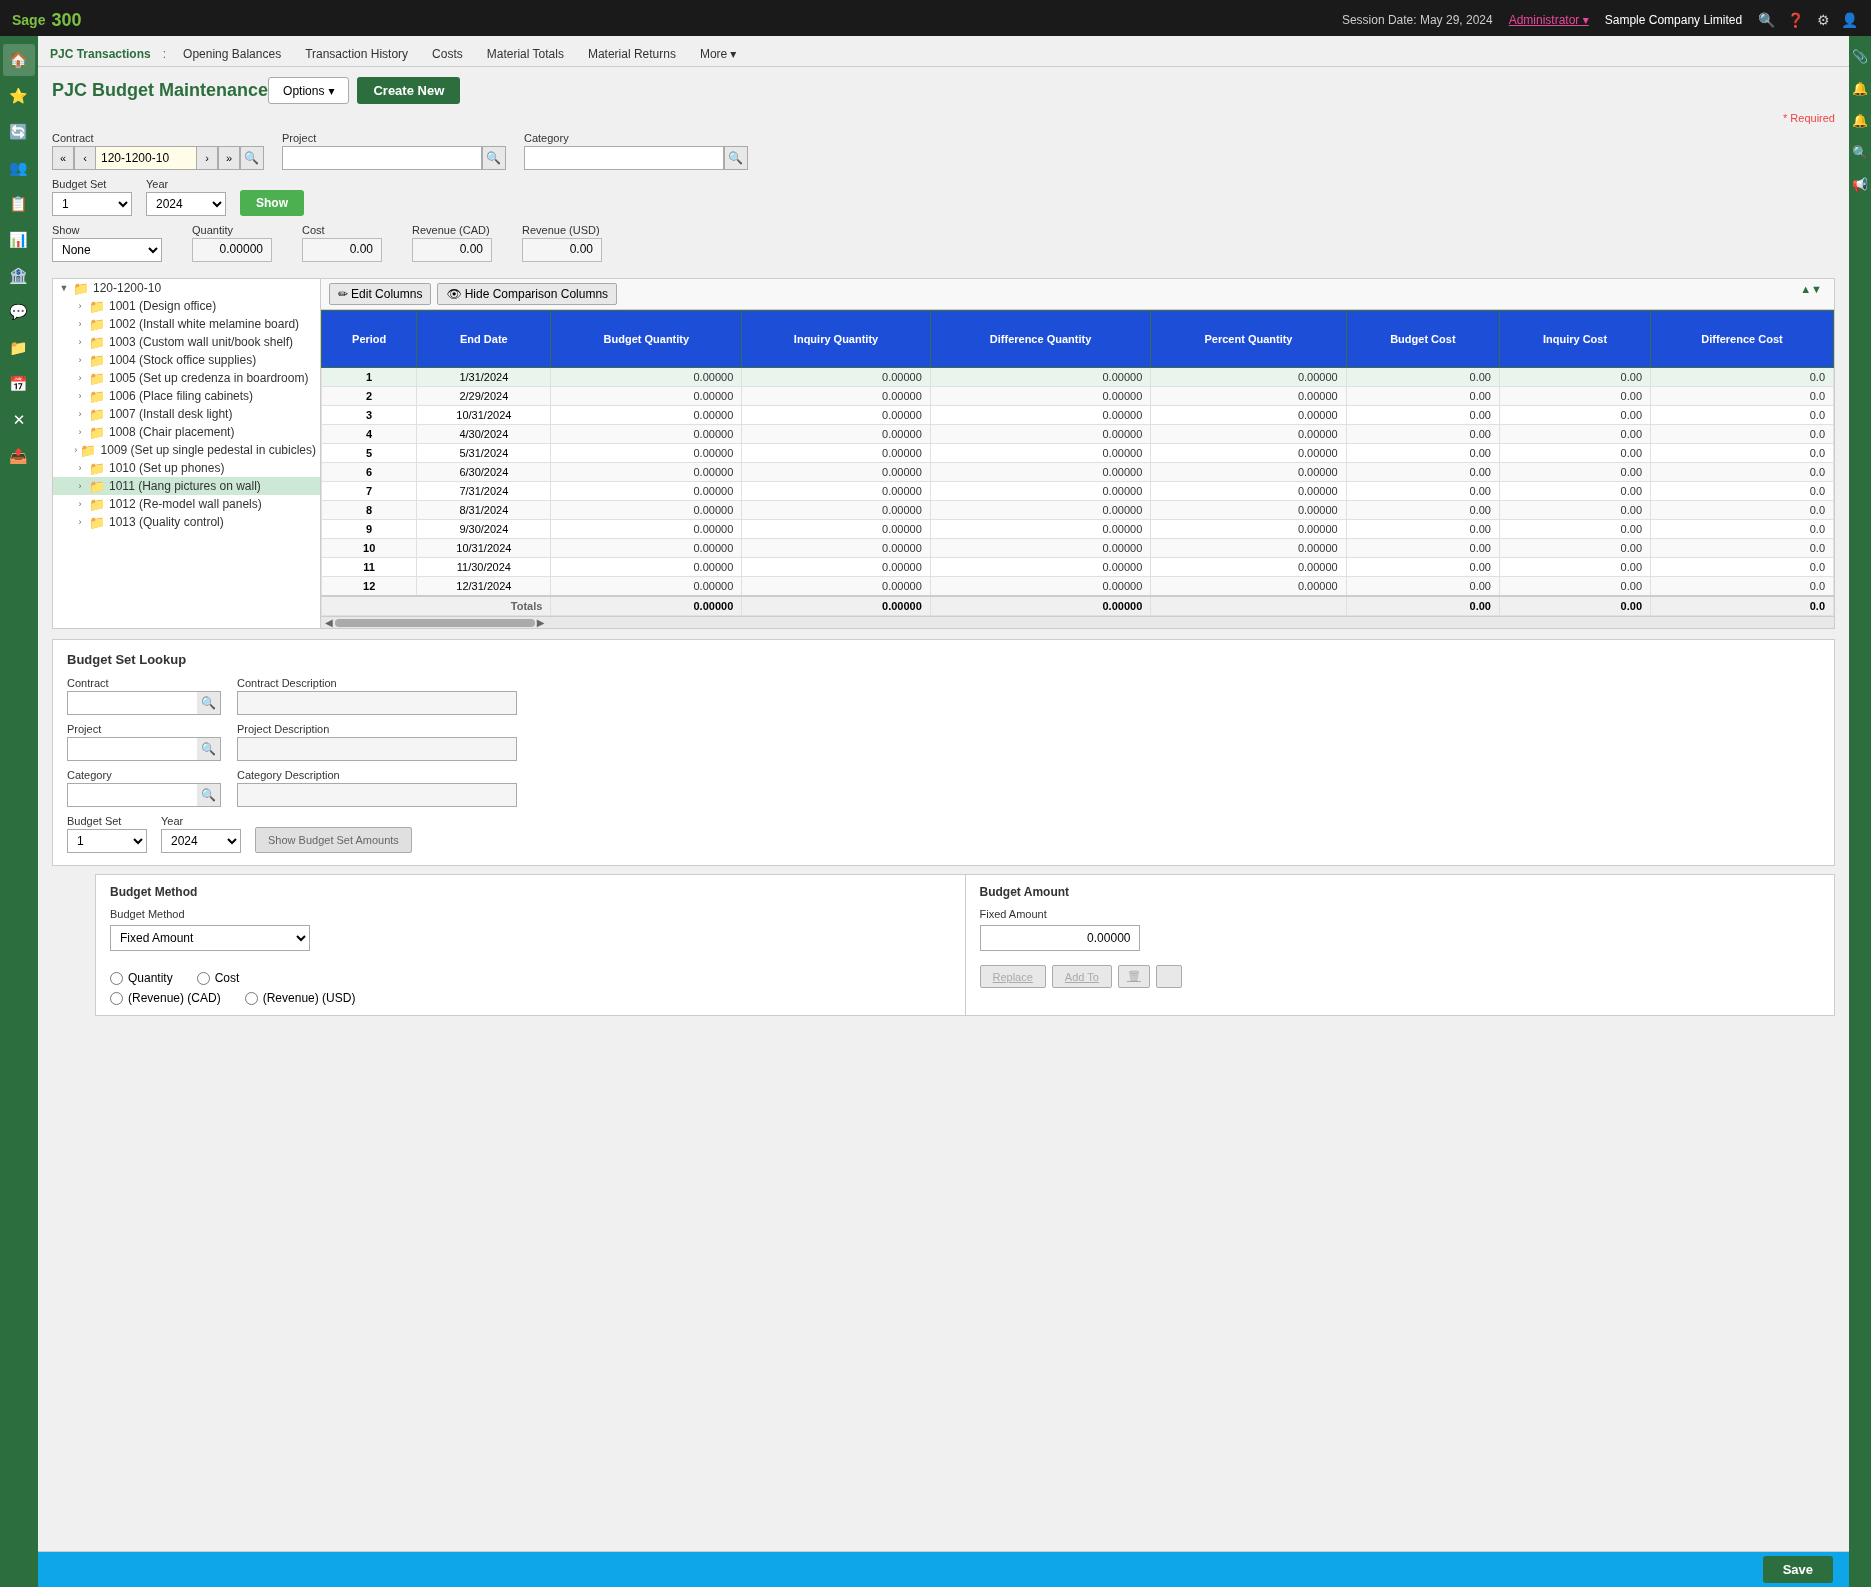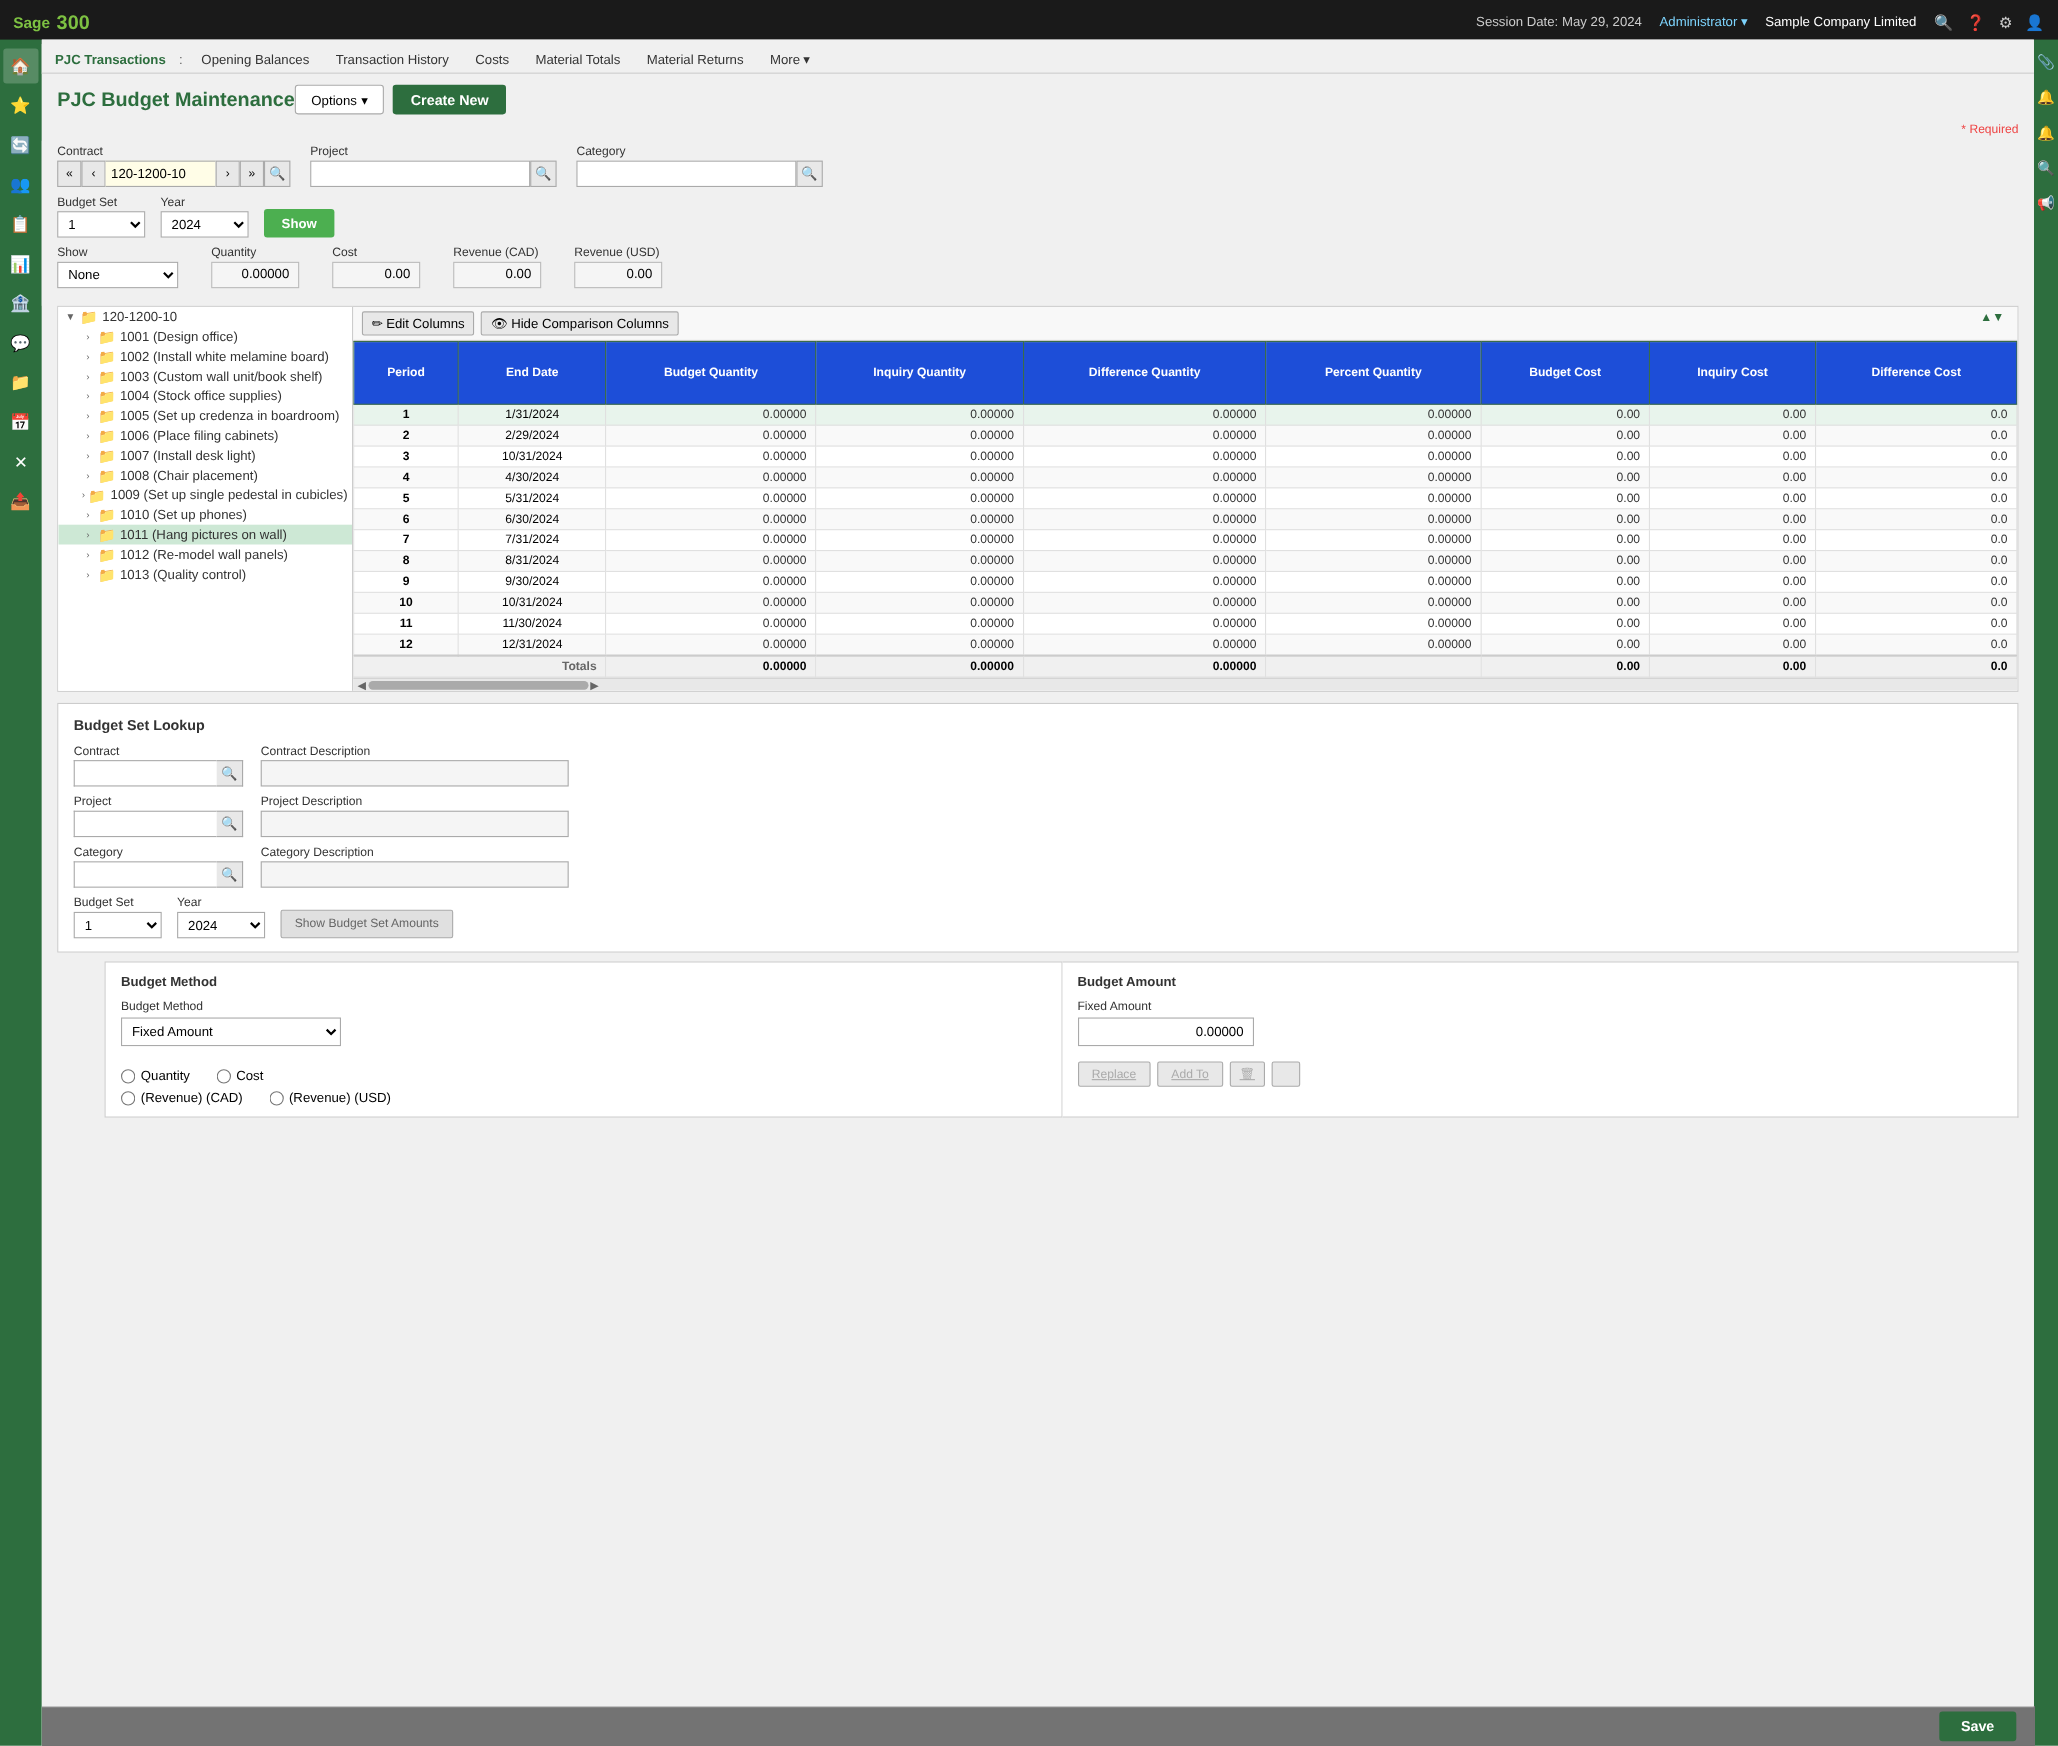--- a/index.html
+++ b/index.html
@@ -558,21 +558,21 @@
       padding: 4px 8px;
     }
 
     
     .bottom-bar {
       position: fixed;
       bottom: 0;
       left: 38px;
       right: 22px;
       height: 36px;
-      background: #737373;
+      background: #0ea5e9;
       border-top: 1px solid #ccc;
       display: flex;
       align-items: center;
       justify-content: flex-end;
       padding: 0 16px;
       gap: 8px;
       z-index: 100;
     }
     .btn-save {
       background: #2d6e3e;
@@ -613,21 +613,21 @@
 </head>
 <body>
 
 <div class="top-bar">
   <div class="top-bar-logo">
     <span>Sage</span>
     <span style="color:#7dc142; font-size:18px; font-weight:bold;">300</span>
   </div>
   <div class="top-bar-session">
     <span>Session Date: May 29, 2024</span>
-    <span style="cursor:pointer; color:#7dd3fc;">
+    <span style="cursor:pointer; color:#ec4899;text-decoration:underline;">
       <span>Administrator</span> ▾
     </span>
     <span class="company">Sample Company Limited</span>
     <div class="top-bar-icons">
       <span>🔍</span>
       <span>❓</span>
       <span>⚙</span>
       <span>👤</span>
     </div>
   </div>

